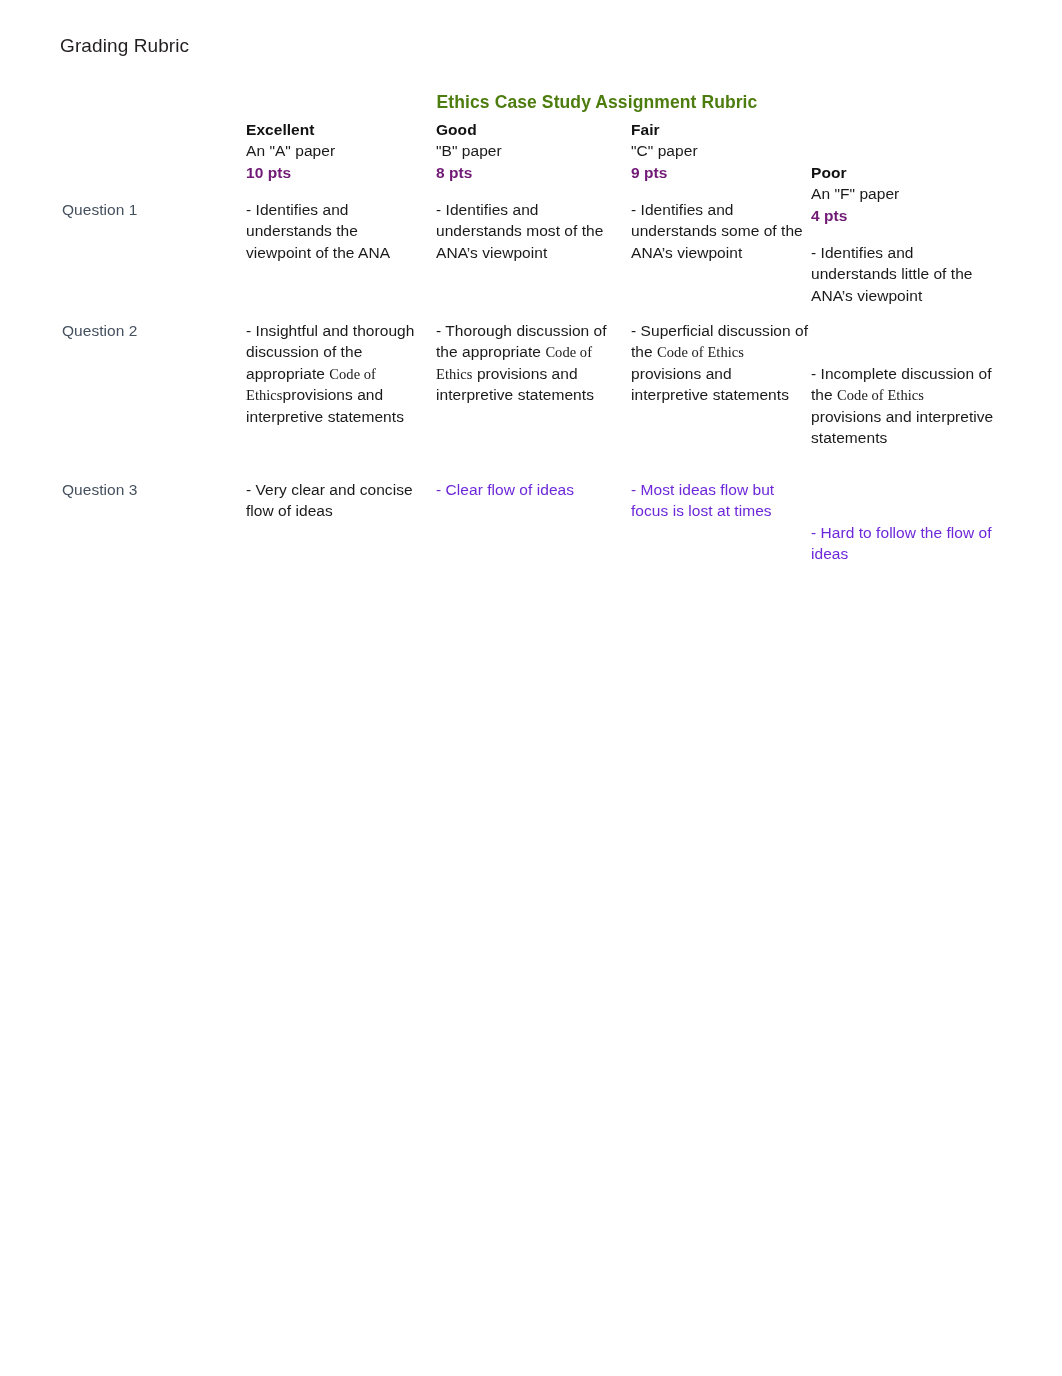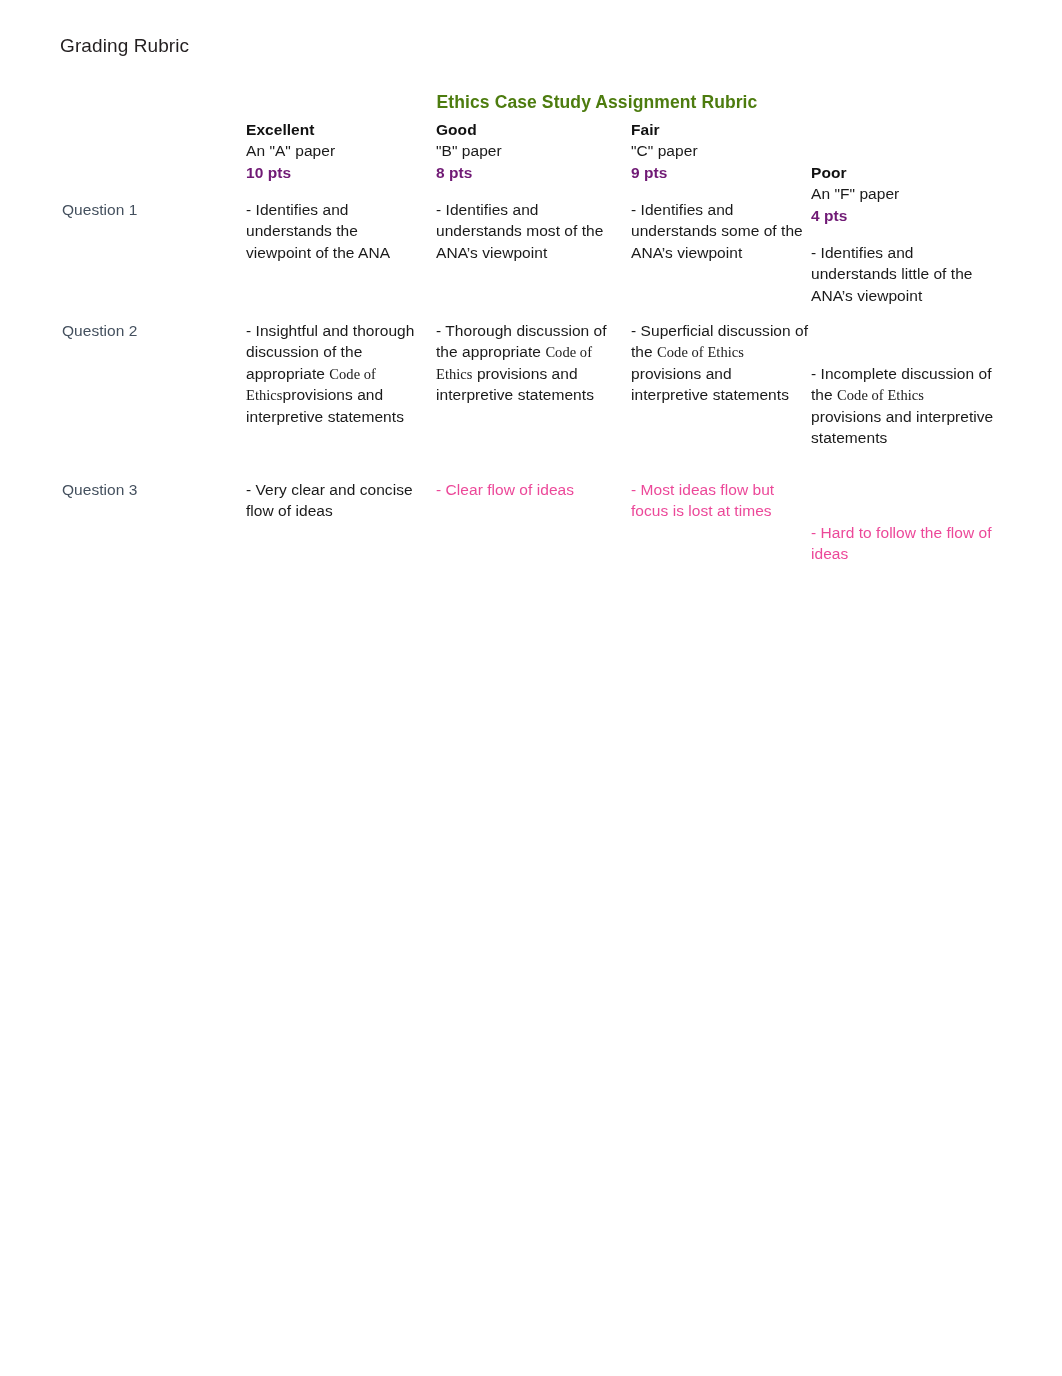--- a/index.html
+++ b/index.html
@@ -110,21 +110,21 @@
 
   
   .row-q1 { top: 199px; }
   .row-q2 { top: 320px; }
   .row-q3 { top: 479px; }
 
   .row-q1 .cell, .row-q2 .cell, .row-q3 .cell { top: 0; }
   .row-q1 .row-label, .row-q2 .row-label, .row-q3 .row-label { top: 0; }
 
   
-  .cell.muted { color: #ec4899; }
+  .cell.muted { color: #6d28d9; }
 
   
   .serif {
     font-family: "Liberation Serif", serif;
     font-size: 14.5px;
   }
 </style>
 </head>
 <body>
 

